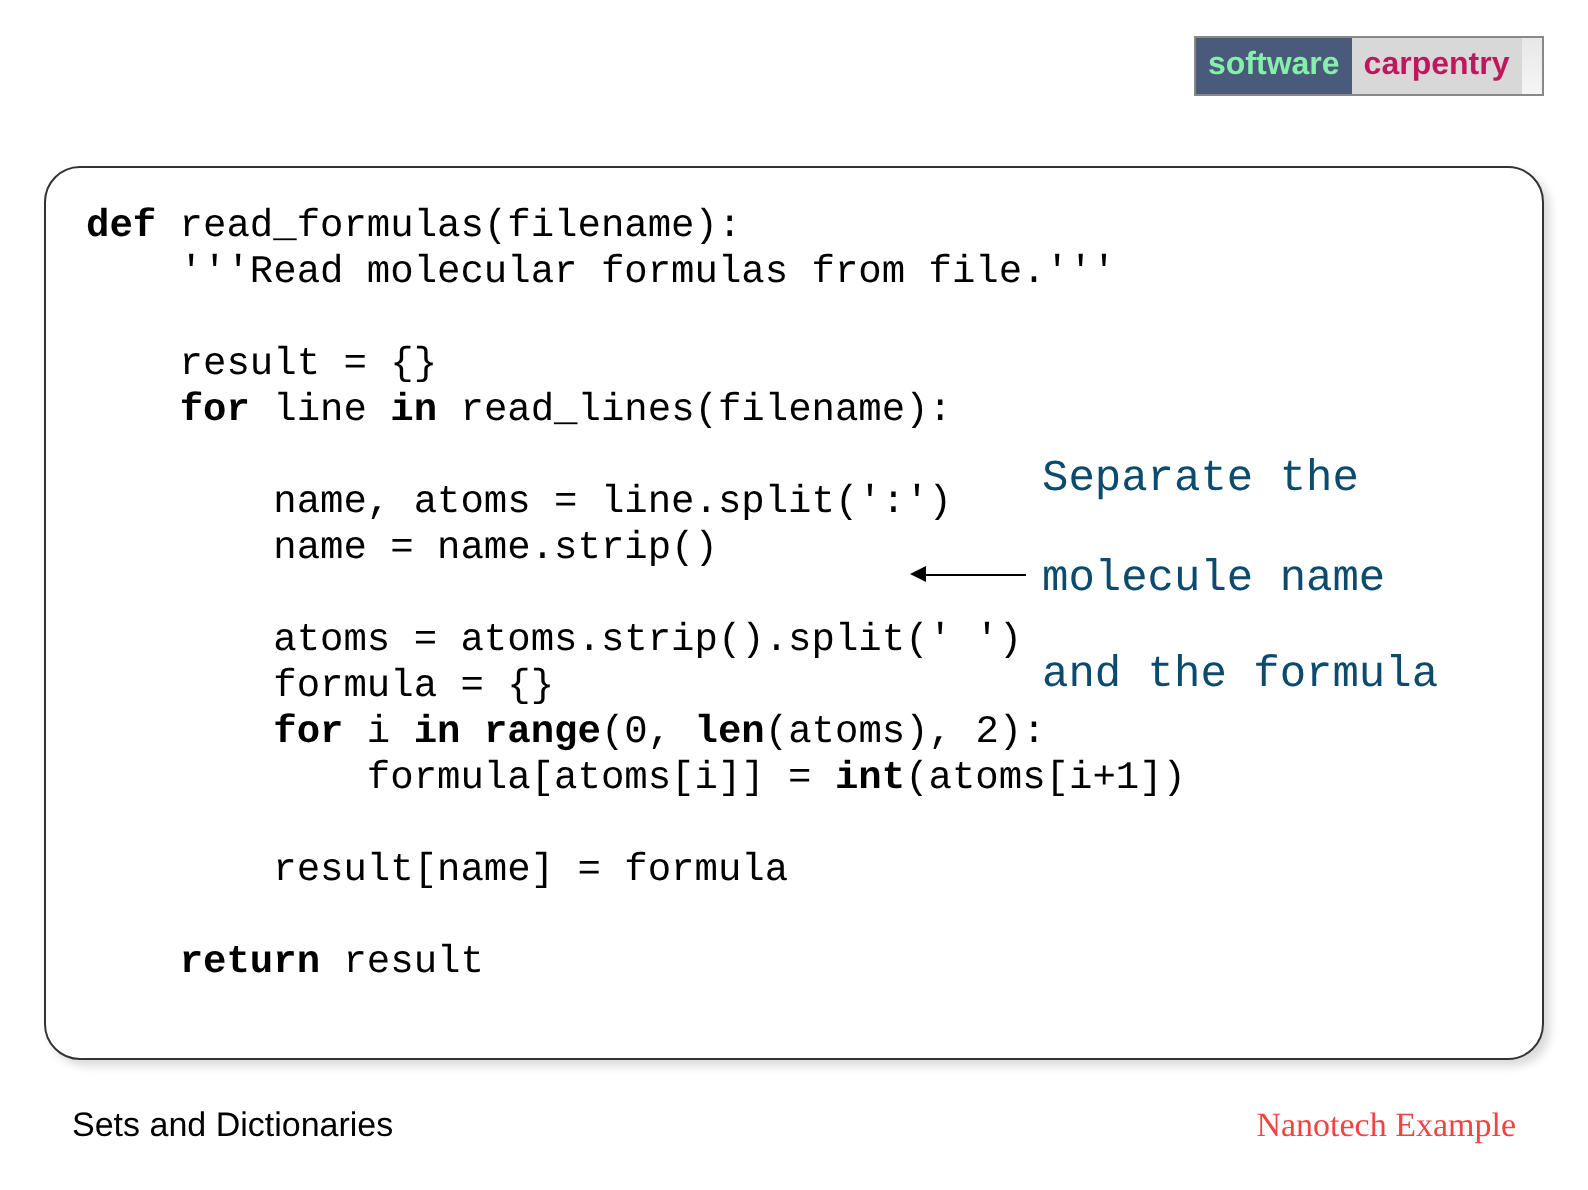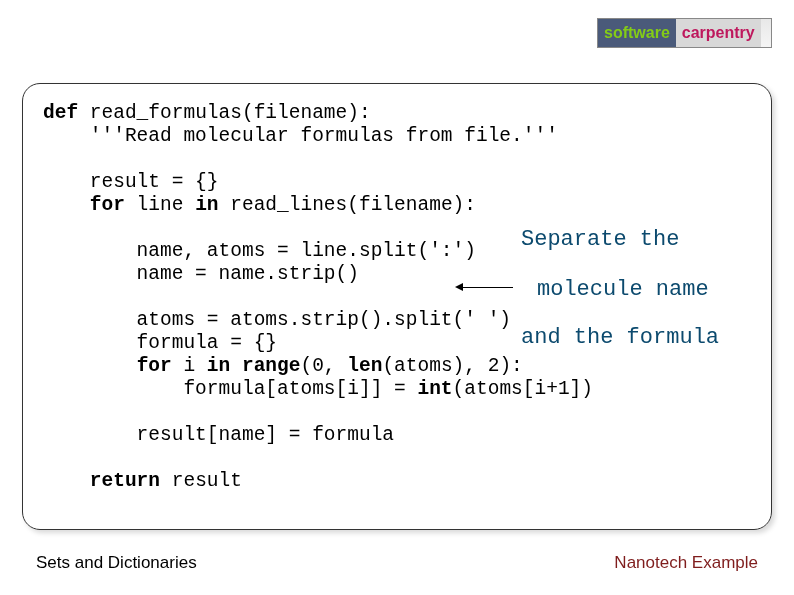--- a/index.html
+++ b/index.html
@@ -18,21 +18,21 @@
     height: 30px;
     border: 1px solid #888;
     display: flex;
     align-items: center;
     background: linear-gradient(to bottom, #e8e8e8, #f5f5f5);
     font-weight: bold;
     font-size: 16px;
   }
   .logo .left {
     background: #4a5a7a;
-    color: #84cc16;
+    color: #86efac;
     padding: 3px 6px;
     height: 100%;
     display: flex;
     align-items: center;
   }
   .logo .right {
     color: #be185d;
     padding: 3px 6px;
     height: 100%;
     display: flex;
@@ -84,21 +84,22 @@
     bottom: 22px;
     left: 36px;
     font-size: 17px;
     color: #000;
   }
   .footer-right {
     position: absolute;
     bottom: 22px;
     right: 36px;
     font-size: 17px;
-    color: #7f1d1d;
+    color: #ef4444;
+    font-family: Liberation Serif, serif;
   }
 </style>
 </head>
 <body>
 
 <div class="logo">
   <span class="left">software</span>
   <span class="right">carpentry</span>
 </div>
 
@@ -115,21 +116,21 @@
 <span>        atoms = atoms.strip().split(' ')</span>
 <span>        formula = {}</span>
 <span>        </span><span class="kw">for</span><span> i </span><span class="kw">in</span><span> </span><span class="kw">range</span><span>(0, </span><span class="kw">len</span><span>(atoms), 2):</span>
 <span>            formula[atoms[i]] = </span><span class="kw">int</span><span>(atoms[i+1])</span>
 <span></span>
 <span>        result[name] = formula</span>
 <span></span>
 <span>    </span><span class="kw">return</span><span> result</span></div>
 
   <div class="annotation" style="top:142px; left:498px;">Separate the</div>
-  <div class="annotation" style="top:192px; left:514px;">molecule name</div>
+  <div class="annotation" style="top:192px; left:498px;">molecule name</div>
   <div class="annotation" style="top:240px; left:498px;">and the formula</div>
 
   <div class="arrow-line" style="top:203px; left:440px; width:50px;"></div>
   <div class="arrow-head" style="top:199px; left:432px;"></div>
 </div>
 
 <div class="footer-left">Sets and Dictionaries</div>
 <div class="footer-right">Nanotech Example</div>
 
 </body></html>

